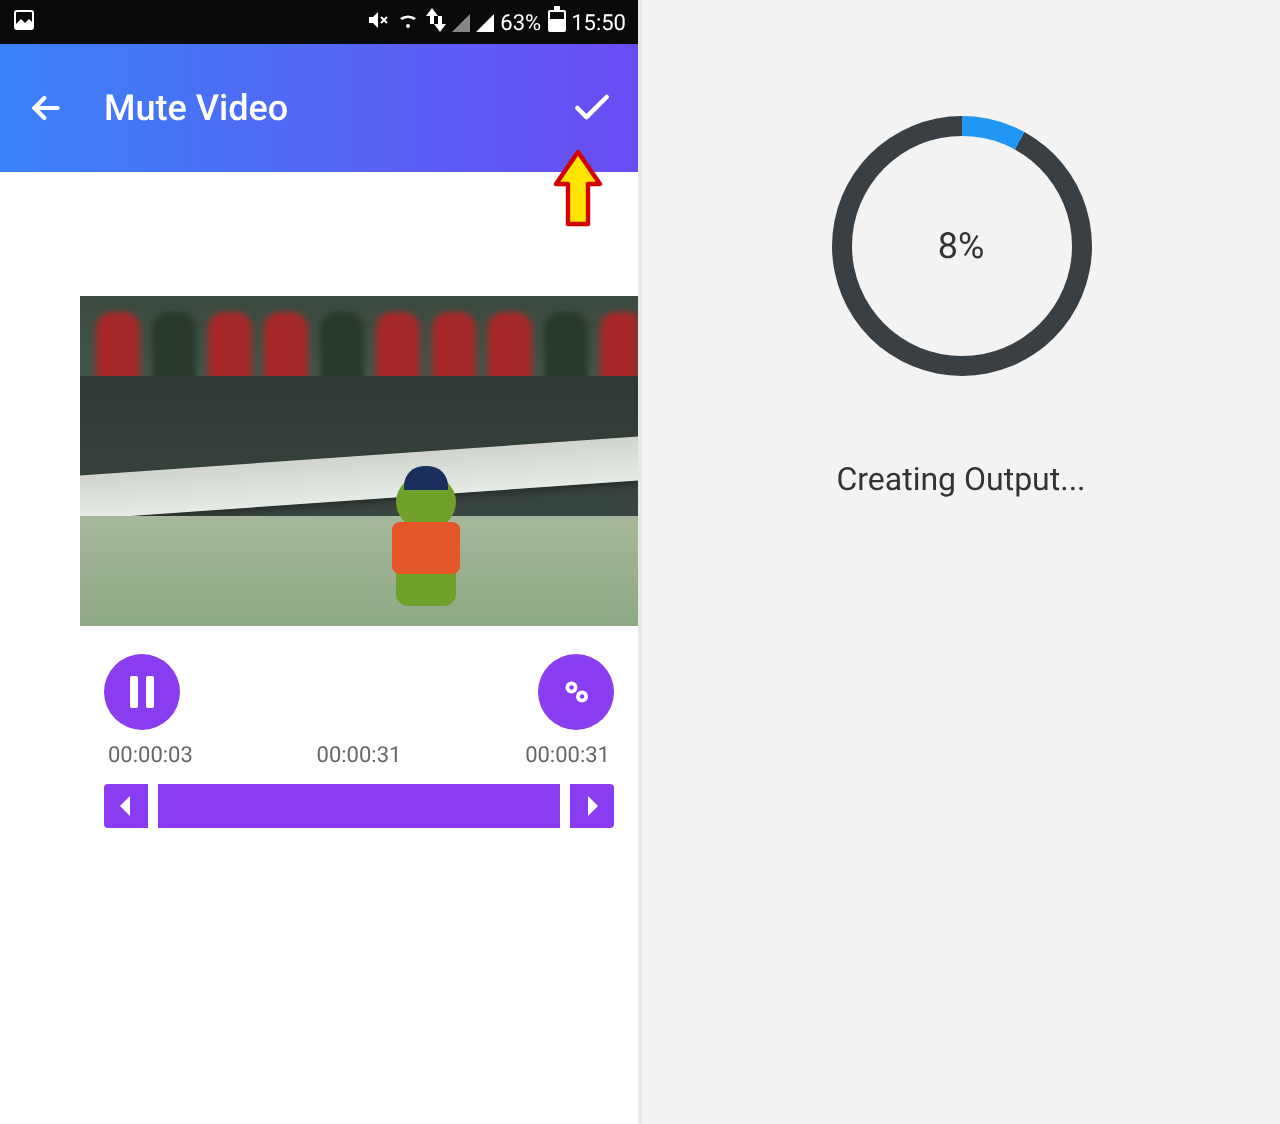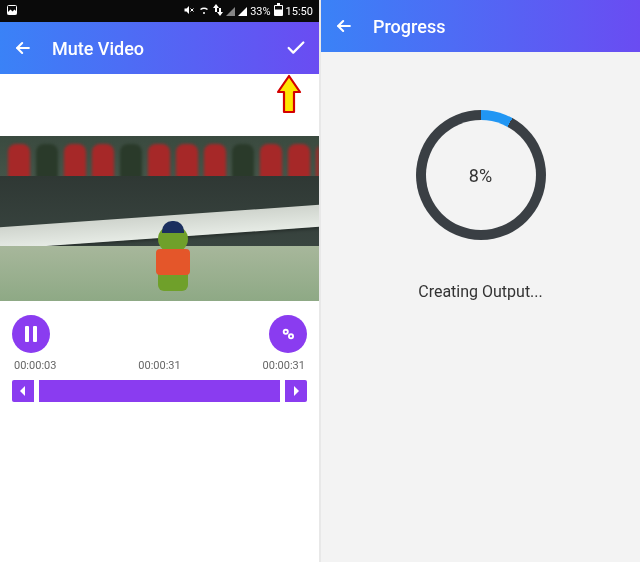--- a/index.html
+++ b/index.html
@@ -10,26 +10,26 @@
   
   .statusbar { height: 22px; display: flex; align-items: center; padding: 0 6px; font-size: 11px; color: #fff; }
   .sb-left { background: #0a0a0a; justify-content: space-between; }
   .sb-right { background: #2b72e6; justify-content: flex-start; gap: 6px; }
   .sb-left .icons-left { display: flex; gap: 4px; align-items: center; }
   .sb-left .icons-right { display: flex; gap: 3px; align-items: center; }
   .tri { width: 0; height: 0; border-style: solid; border-width: 0 0 9px 9px; border-color: transparent transparent #fff transparent; }
   .dim { opacity: .5; }
 
   
-  .appbar { height: 52px; display: flex; align-items: center; padding: 0 12px; background: linear-gradient(90deg, #3a82f7 0%, #6a4cf2 100%); color: #fff; }
+  .appbar { height: 64px; display: flex; align-items: center; padding: 0 12px; background: linear-gradient(90deg, #3a82f7 0%, #6a4cf2 100%); color: #fff; }
   .appbar .title { font-size: 18px; font-weight: 500; margin-left: 18px; flex: 1; }
   .back-arrow, .check-icon { width: 22px; height: 22px; display: flex; align-items: center; justify-content: center; }
 
   
-  .left-body { flex: 1; display: flex; flex-direction: column; background: #fff; }
+  .left-body { flex: 1; display: flex; flex-direction: column; background: #fff; padding-left: 40px; }
   .video-frame { margin-top: 62px; height: 165px; background: #406050; position: relative; overflow: hidden; }
   
   .sky { position: absolute; inset: 0; background: linear-gradient(#3a4a3f, #4a5a4e 40%, #5a6c57); }
   .wall { position: absolute; top: 40px; left: 0; right: 0; height: 70px; background: linear-gradient(#2f3834, #394540); }
   .rail { position: absolute; top: 80px; left: 0; right: 0; height: 22px; background: linear-gradient(#cfd4cd, #e6ebe5); transform: skewY(-4deg); box-shadow: 0 2px 3px rgba(0,0,0,.3); }
   .field { position: absolute; bottom: 0; left: 0; right: 0; height: 55px; background: linear-gradient(#a7b79b, #8ea985); }
   .mascot { position: absolute; bottom: 10px; left: 150px; width: 46px; height: 80px; }
   .mascot .body { width: 30px; height: 42px; background: #6fa02a; border-radius: 10px 10px 6px 6px; position: absolute; bottom: 0; left: 8px; }
   .mascot .head { width: 30px; height: 28px; background: #6fa02a; border-radius: 50%; position: absolute; bottom: 38px; left: 8px; }
   .mascot .jersey { width: 34px; height: 26px; background: #e4562a; position: absolute; bottom: 16px; left: 6px; border-radius: 4px; }
@@ -87,21 +87,21 @@
               <path d="M15 9l6 6M21 9l-6 6" stroke="#fff" stroke-width="2"></path>
             </svg></span>
         <span><svg width="12" height="12" viewBox="0 0 24 24" fill="#fff">
               <path d="M12 20a2 2 0 100-4 2 2 0 000 4zM4 10a14 14 0 0116 0l-2 2a11 11 0 00-12 0z"></path>
             </svg></span>
         <span><svg width="10" height="12" viewBox="0 0 10 12" fill="#fff">
               <path d="M3 0L0 4h2v4h2V4h2zM7 12l3-4H8V4H6v4H4z"></path>
             </svg></span>
         <span class="tri dim"></span>
         <span class="tri"></span>
-        <span>33%</span>
+        <span>63%</span>
         <span><svg width="9" height="13" viewBox="0 0 9 13" fill="#fff">
               <rect x="0" y="2" width="9" height="11" rx="1"></rect>
               <rect x="3" y="0" width="3" height="2"></rect>
               <rect x="1" y="3" width="7" height="3.5" fill="#0a0a0a"></rect>
             </svg></span>
         <span>15:50</span>
       </div>
     </div>
 
     <div class="appbar">
@@ -187,29 +187,20 @@
 
     <div class="anno-arrow">
       <svg width="26" height="40" viewBox="0 0 26 40">
           <path d="M13 2 L24 18 H18 V38 H8 V18 H2 Z" fill="#ffe400" stroke="#d40000" stroke-width="2.2" stroke-linejoin="round"></path>
         </svg>
     </div>
   </div>
 
   <div class="phone">
 
-    <div class="appbar">
-      <span class="back-arrow">
-        <svg width="20" height="20" viewBox="0 0 24 24" fill="none" stroke="#fff" stroke-width="2.5" stroke-linecap="round" stroke-linejoin="round">
-            <path d="M19 12H5"></path>
-            <path d="M11 18l-6-6 6-6"></path>
-          </svg>
-      </span>
-      <span class="title">Progress</span>
-    </div>
 
     <div class="right-body">
       <div class="progress-ring">
         <div class="ring">
             <span class="ring-label">8%</span>
           </div>
       </div>
       <div class="status-text">Creating Output...</div>
     </div>
   </div>

